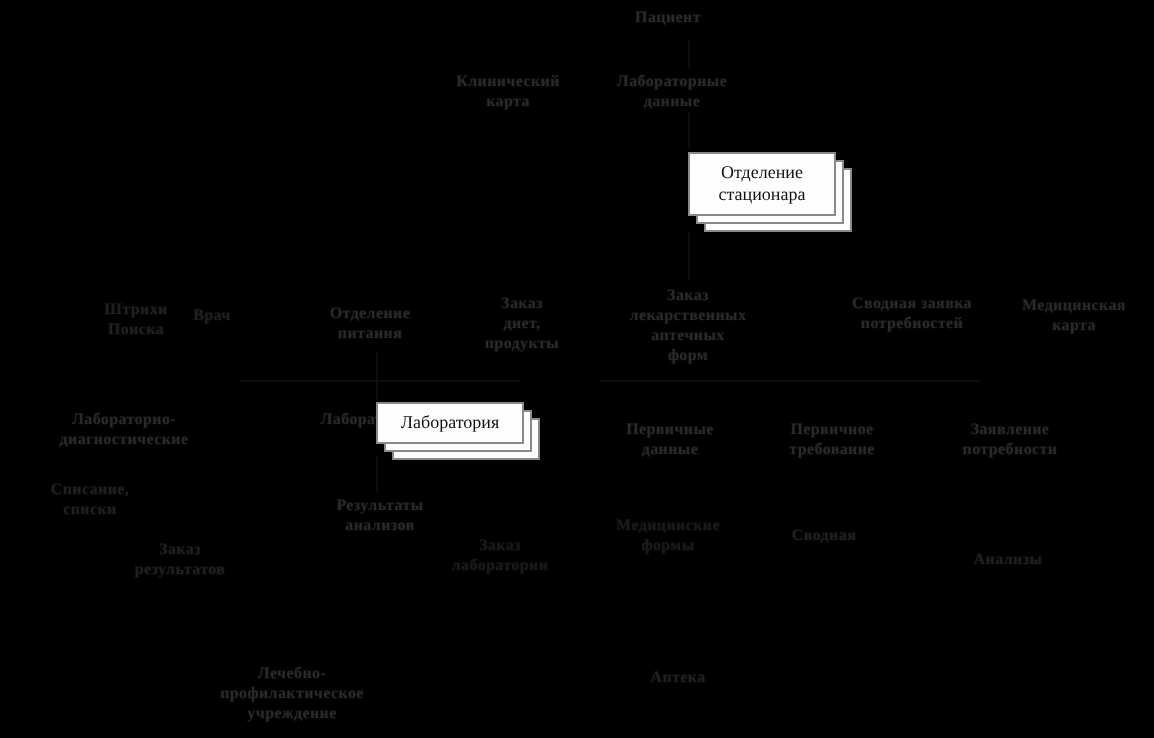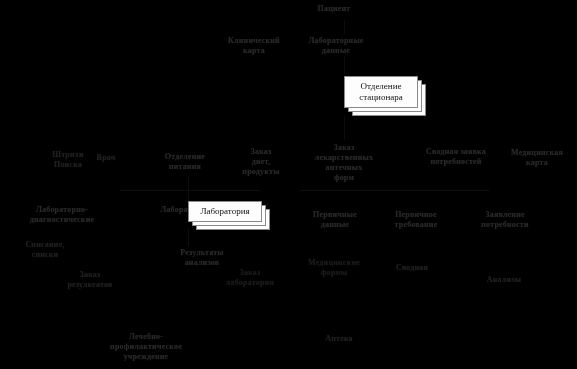--- a/index.html
+++ b/index.html
@@ -114,21 +114,21 @@
 диагностические</div>
       <div class="lbl" style="left: 185px; top: 205px;">Лаборатория</div>
       <div class="lbl" style="left: 335px; top: 210px;">Первичные
 данные</div>
       <div class="lbl" style="left: 416px; top: 210px;">Первичное
 требование</div>
       <div class="lbl" style="left: 505px; top: 210px;">Заявление
 потребности</div>
       <div class="lbl dim" style="left: 45px; top: 240px;">Списание,
 списки</div>
-      <div class="lbl" style="left: 190px; top: 248px; margin-left: 12px;">Результаты
+      <div class="lbl" style="left: 190px; top: 248px;">Результаты
 анализов</div>
       <div class="lbl dimmer" style="left: 334px; top: 258px;">Медицинские
 формы</div>
       <div class="lbl dim" style="left: 412px; top: 263px;">Сводная</div>
       <div class="lbl dim" style="left: 504px; top: 263px; margin-top: 12px;">Анализы</div>
       <div class="lbl dim" style="left: 90px; top: 270px;">Заказ
 результатов</div>
       <div class="lbl dimmer" style="left: 250px; top: 268px;">Заказ
 лаборатории</div>
       <div class="lbl dim" style="left: 339px; top: 318px; margin-top: 16px;">Аптека</div>

